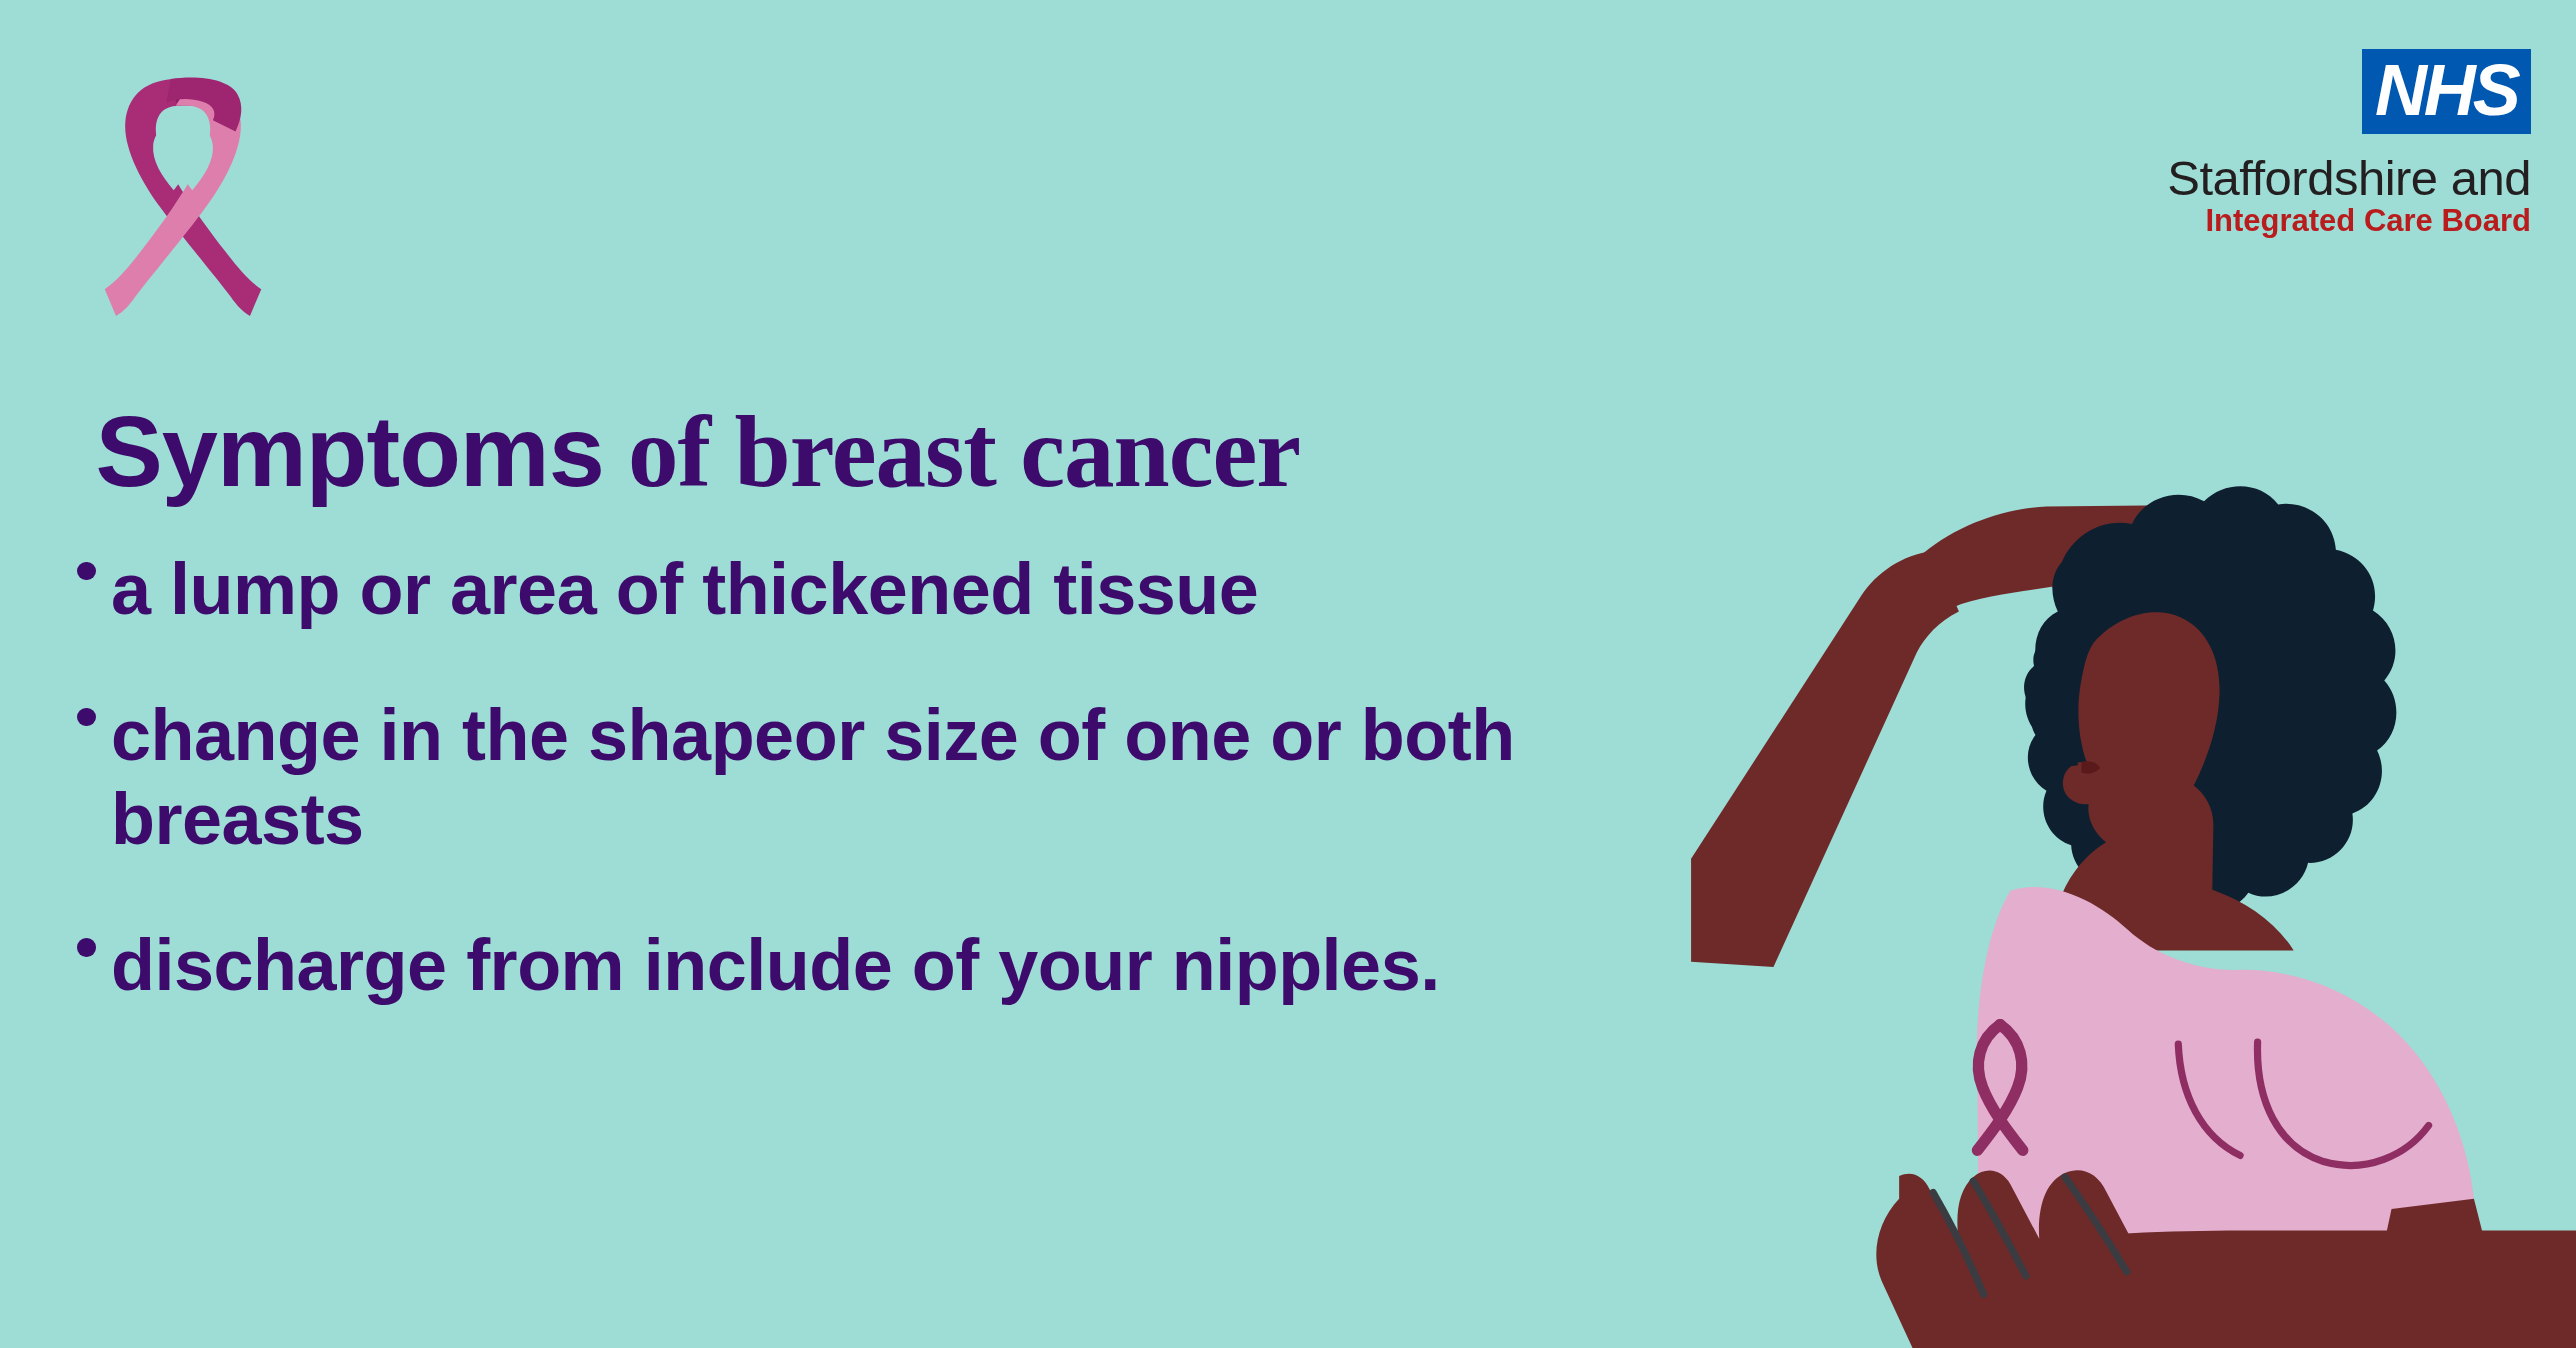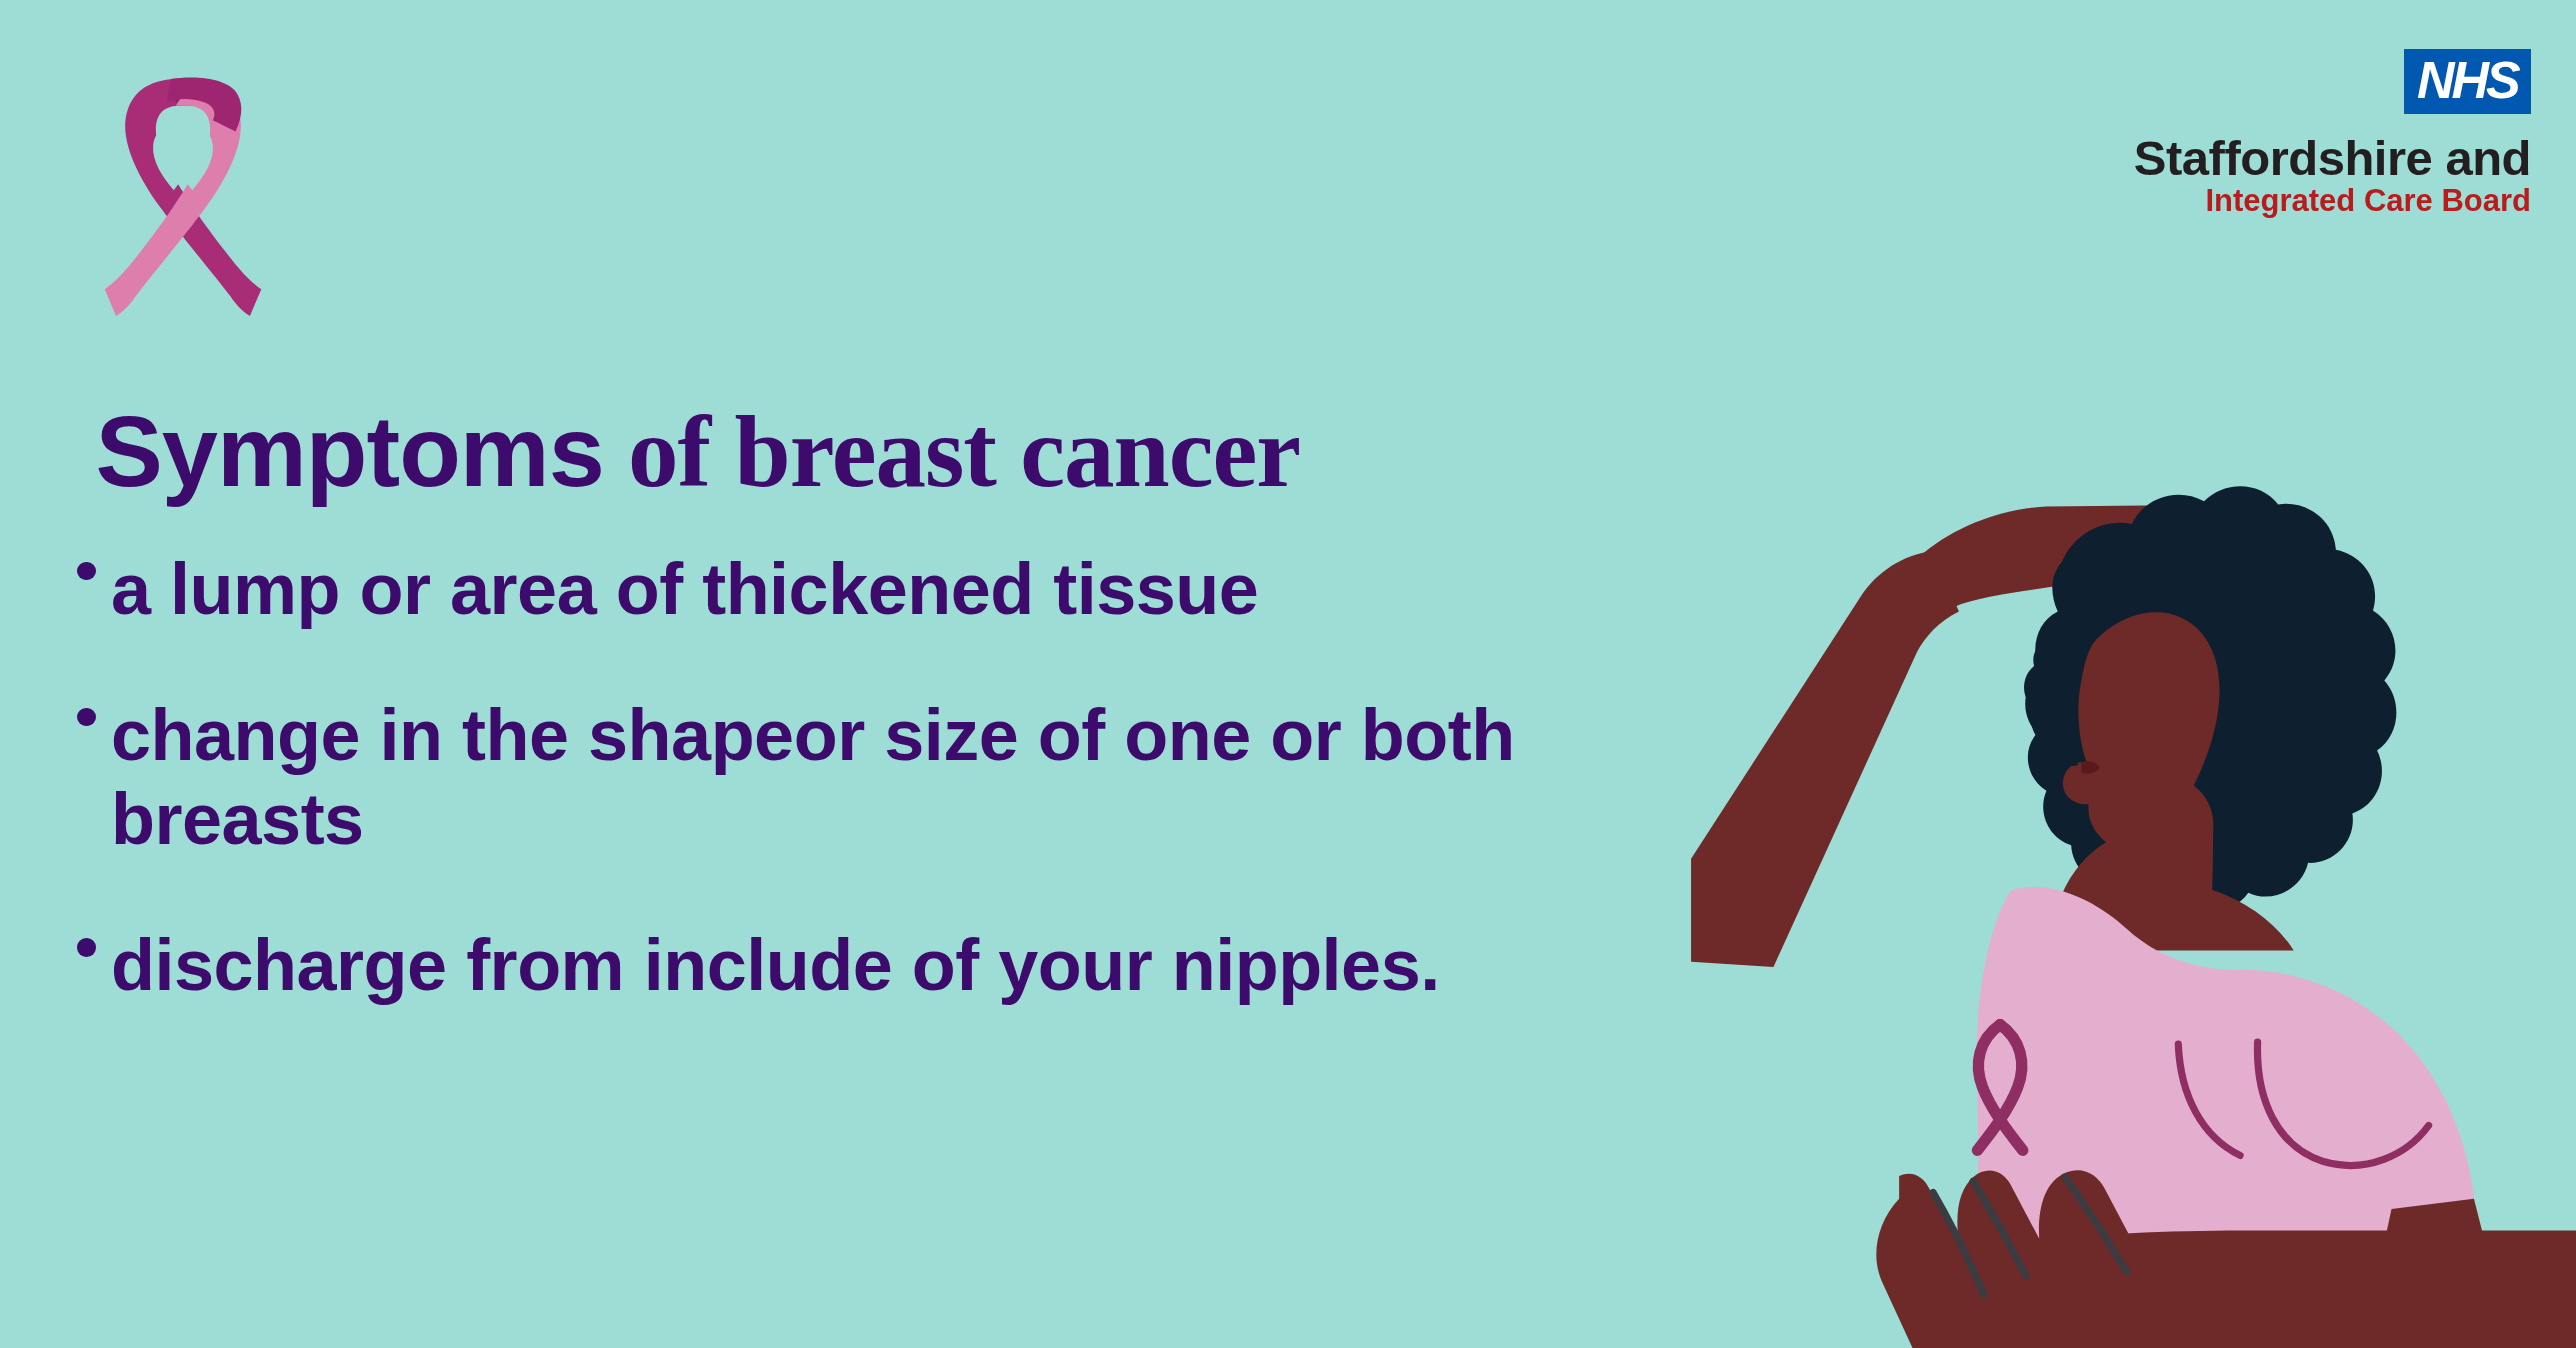--- a/index.html
+++ b/index.html
@@ -35,30 +35,30 @@
   }
   #nhs-badge {
     display: inline-block;
     background: #0058b0;
     padding: 5.2px 13.4px 8.2px 13.4px;
     line-height: 1;
   }
   #nhs-badge-text {
     display: block;
     color: #ffffff;
-    font-size: 52px;
+    font-size: 72px;
     font-weight: bold;
     font-style: italic;
     letter-spacing: -3.1px;
     font-family: "Liberation Sans", sans-serif;
   }
   .nhs-org-line {
     color: #231f20;
     font-size: 49px;
-    font-weight: bold;
+    font-weight: normal;
     line-height: 1.07;
     letter-spacing: -0.5px;
     white-space: nowrap;
     margin-top: 3.1px;
   }
   #nhs-org-line-1 { margin-top: 17.5px; }
   #nhs-sub-line {
     color: #b91c1c;
     font-size: 31px;
     font-weight: bold;

